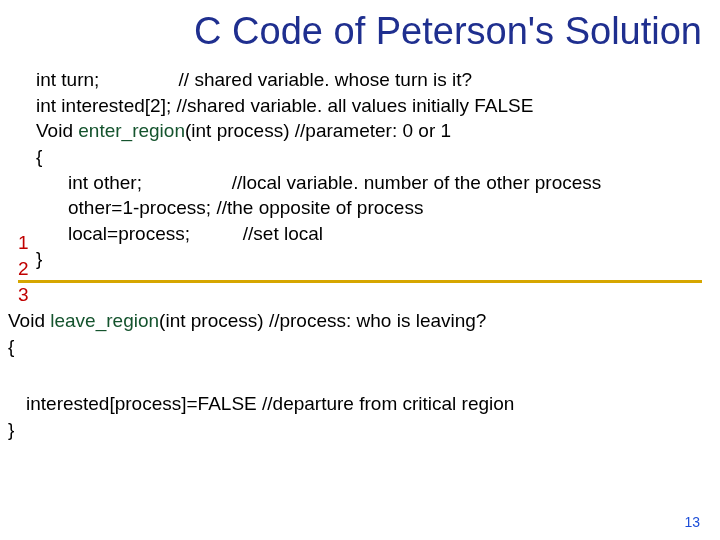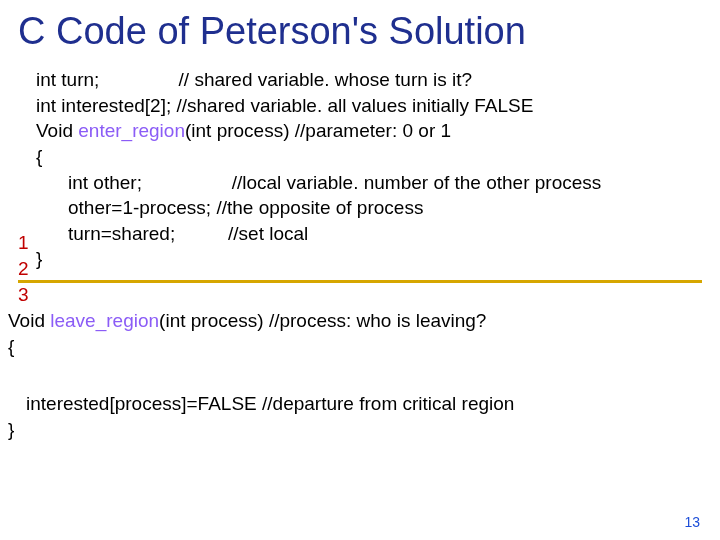--- a/index.html
+++ b/index.html
@@ -14,34 +14,34 @@
   .slide {
     width: 100%;
     height: 100%;
     padding: 10px 18px 0 18px;
     position: relative;
   }
   .title {
     font-family: "Trebuchet MS", "Verdana", sans-serif;
     font-size: 38px;
     color: #1f2f8f;
-    text-align: left;
+    text-align: right;
     margin-bottom: 14px;
     font-weight: normal;
   }
   .code-block {
     font-size: 19px;
     line-height: 1.35;
     color: #000;
     position: relative;
   }
   .indent1 { padding-left: 18px; }
   .indent2 { padding-left: 50px; }
   .line { white-space: nowrap; }
-  .fn-name { color: #8b5cf6; }
+  .fn-name { color: #14532d; }
   .line-num-col {
     position: absolute;
     left: 0;
     width: 20px;
     text-align: left;
     color: #c00000;
     font-size: 19px;
   }
   .ln1 { top: 163px; }
   .ln2 { top: 189px; }
@@ -80,21 +80,21 @@
     <div class="line indent1">
       <span>Void </span><span class="fn-name">enter_region</span><span>(int process) //parameter:  0 or 1</span>
     </div>
     <div class="line indent1"><span>{</span></div>
     <div class="line indent2">
       <span>int other;</span>&nbsp;&nbsp;&nbsp;&nbsp;&nbsp;&nbsp;&nbsp;&nbsp;&nbsp;&nbsp;&nbsp;&nbsp;&nbsp;&nbsp;&nbsp;&nbsp;
       <span>//local variable. number of the other process</span>
     </div>
     <div class="line indent2"><span>other=1-process; //the opposite of process</span></div>
     <div class="line indent2">
-      <span>turn=shared;</span>&nbsp;&nbsp;&nbsp;&nbsp;&nbsp;&nbsp;&nbsp;&nbsp;&nbsp;
+      <span>local=process;</span>&nbsp;&nbsp;&nbsp;&nbsp;&nbsp;&nbsp;&nbsp;&nbsp;&nbsp;
       <span>//set local</span>
     </div>
     <div class="line indent1"><span>}</span></div>
   </div>
 
   <hr class="divider">
 
   <div class="code-block" style="margin-left:-10px;">
     <div class="line">
       <span>Void </span><span class="fn-name">leave_region</span><span>(int process) //process: who is leaving?</span>

